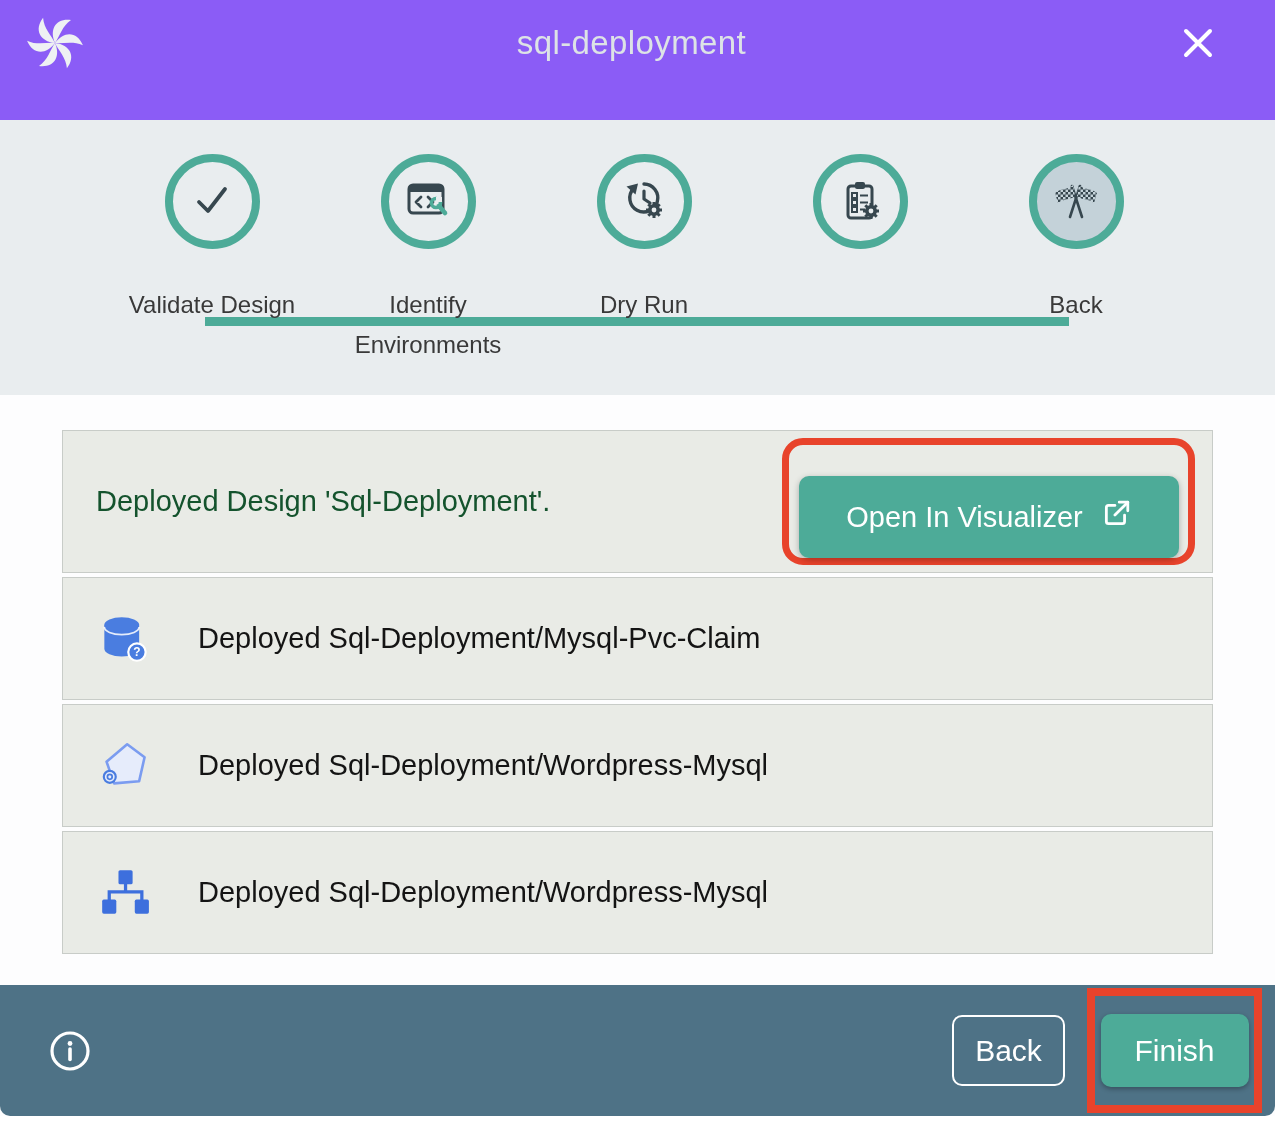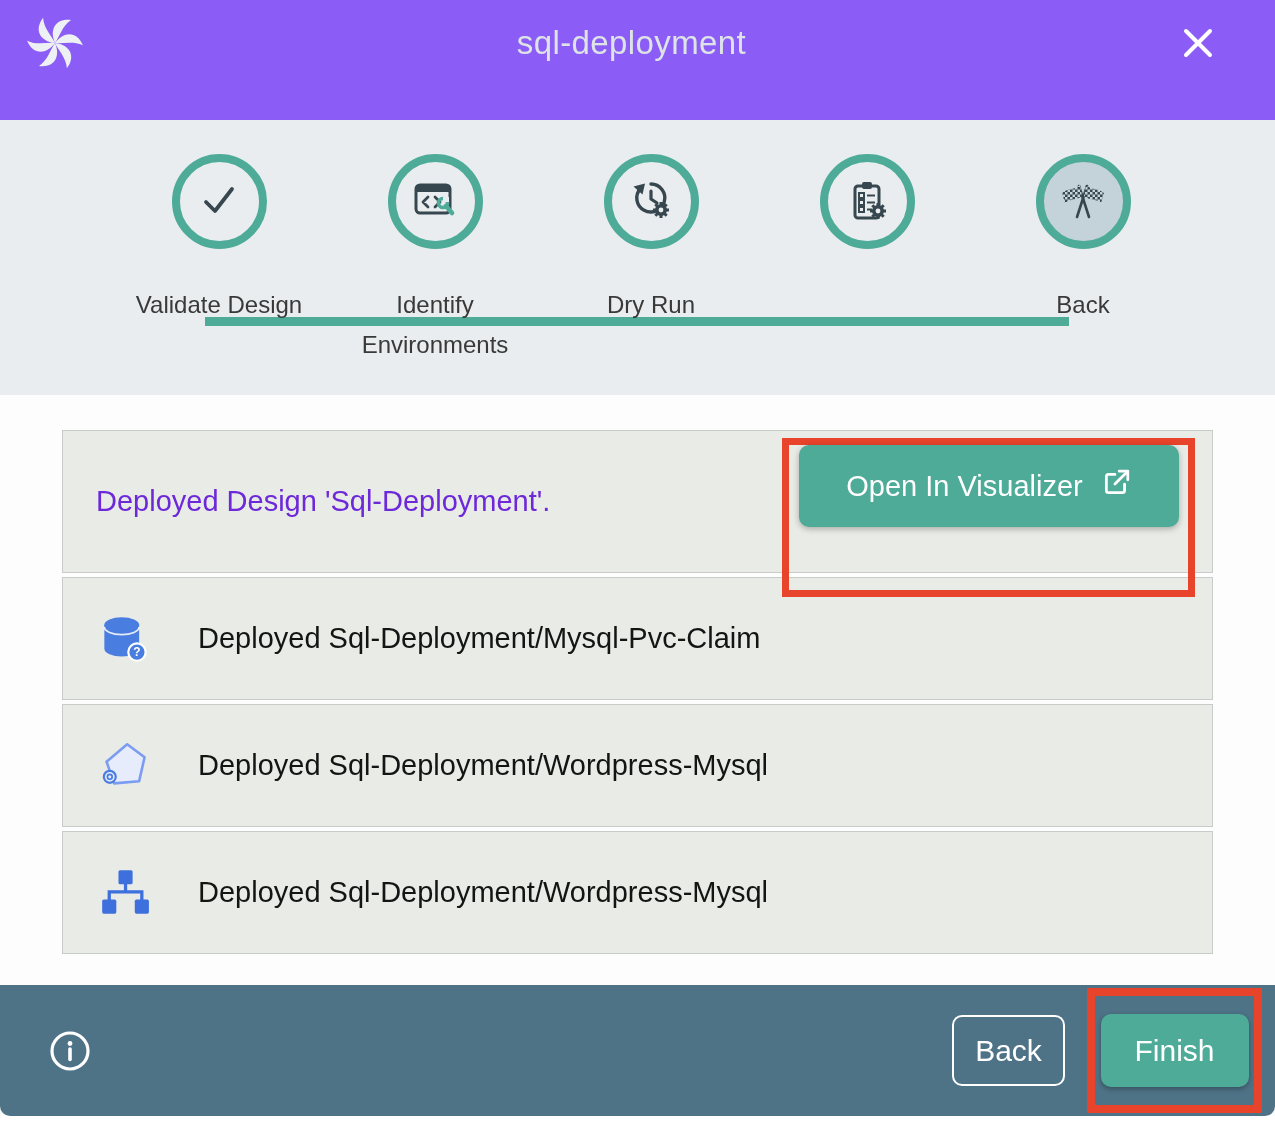--- a/index.html
+++ b/index.html
@@ -8,34 +8,34 @@
 
   
   .topbar{height:120px;background:#8b5cf6;display:flex;align-items:center;box-sizing:border-box;padding:0 58px 34px 26px;flex:none;}
   .logo{width:58px;height:58px;flex:none;}
   .title{flex:1;text-align:center;color:#dde3e6;font-size:33px;font-weight:400;letter-spacing:.4px;}
   .close-btn{background:none;border:none;padding:0;width:38px;height:38px;cursor:pointer;flex:none;}
 
   
   .stepper{height:275px;background:#e9edef;position:relative;flex:none;}
   .connector{position:absolute;left:205px;top:197px;width:864px;height:9px;background:#4dab98;}
-  .steps{position:absolute;left:111px;top:34px;display:flex;}
+  .steps{position:absolute;left:104px;top:34px;display:flex;}
   .step{width:216px;display:flex;flex-direction:column;align-items:center;}
   .circle{width:79px;height:79px;border:8px solid #4dab98;border-radius:50%;background:#e9edef;display:flex;align-items:center;justify-content:center;position:relative;z-index:1;box-sizing:content-box;}
   .step.active .circle{background:#c4d2d9;}
   .step-label{margin-top:36px;font-size:24px;color:#393939;text-align:center;line-height:40px;}
 
   
   .content{flex:1;background:#fdfdfe;padding:35px 62px 0;box-sizing:border-box;}
   .list{display:flex;flex-direction:column;gap:4px;}
   .row{background:#e9ebe6;border:1px solid #c8ccc8;display:flex;align-items:center;box-sizing:border-box;}
   .row.design{height:143px;position:relative;}
-  .design-text{font-size:29px;color:#6d28d9;margin-left:33px;}
+  .design-text{font-size:29px;color:#14532d;margin-left:33px;}
   .annotation{border:7px solid #e8432b;box-sizing:border-box;}
-  .annotation-vis{position:absolute;right:17px;top:7px;width:413px;height:159px;display:flex;align-items:flex-start;justify-content:center;}
+  .annotation-vis{position:absolute;right:17px;top:7px;width:413px;height:127px;display:flex;align-items:flex-end;justify-content:center;border-radius:21px;}
   .vis-btn{width:380px;height:82px;background:#4dab98;border:none;border-radius:10px;color:#ffffff;font-size:29px;font-family:inherit;display:flex;align-items:center;justify-content:center;gap:18px;box-shadow:0 2px 6px rgba(0,0,0,.28);cursor:pointer;}
   .row.item{height:123px;padding-left:37px;}
   .item-icon{width:50px;height:50px;margin-right:28px;flex:none;}
   .item-text{font-size:29px;color:#141414;margin-left:20px;}
 
   
   .bottombar{height:131px;background:#4e7286;display:flex;align-items:center;box-sizing:border-box;padding:0 13px 0 48px;border-radius:0 0 10px 10px;flex:none;}
   .info-btn{margin-right:auto;background:none;border:none;padding:0;width:44px;height:44px;cursor:pointer;}
   .back-btn{width:113px;height:71px;background:transparent;border:2px solid #ffffff;border-radius:10px;color:#ffffff;font-size:30px;font-family:inherit;margin-right:22px;cursor:pointer;}
   .annotation-finish{width:175px;height:125px;border-width:8px;display:flex;align-items:center;justify-content:center;}

